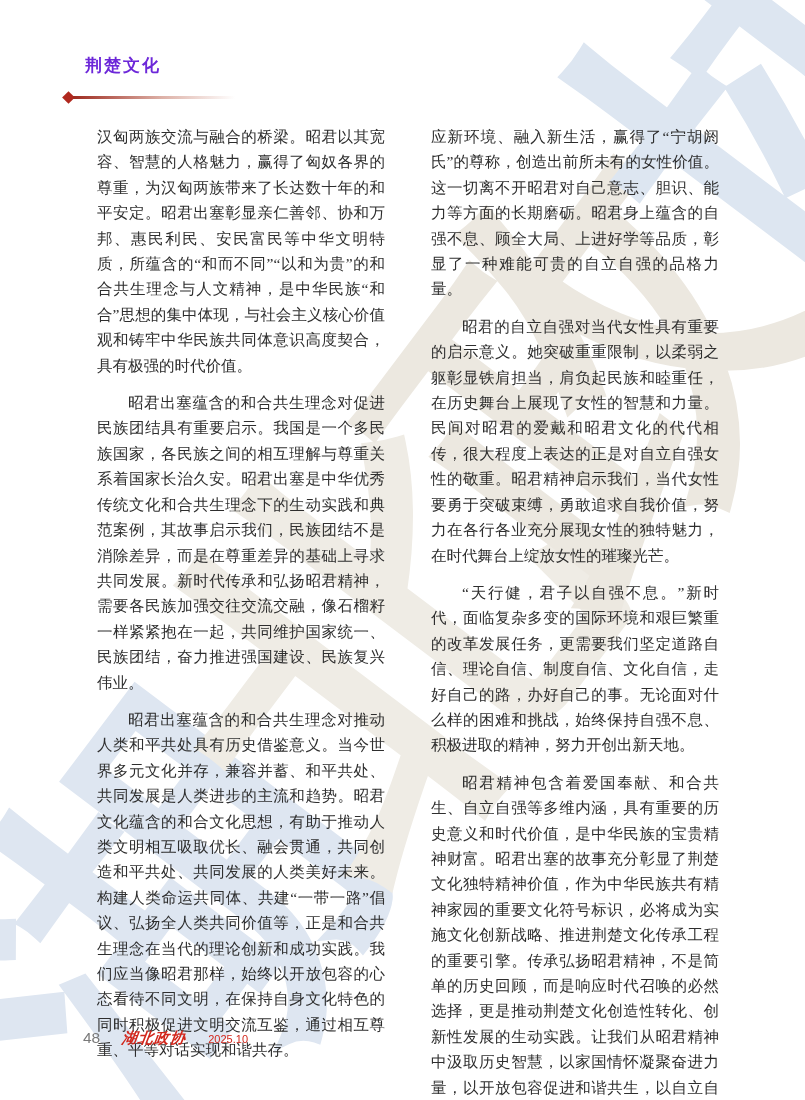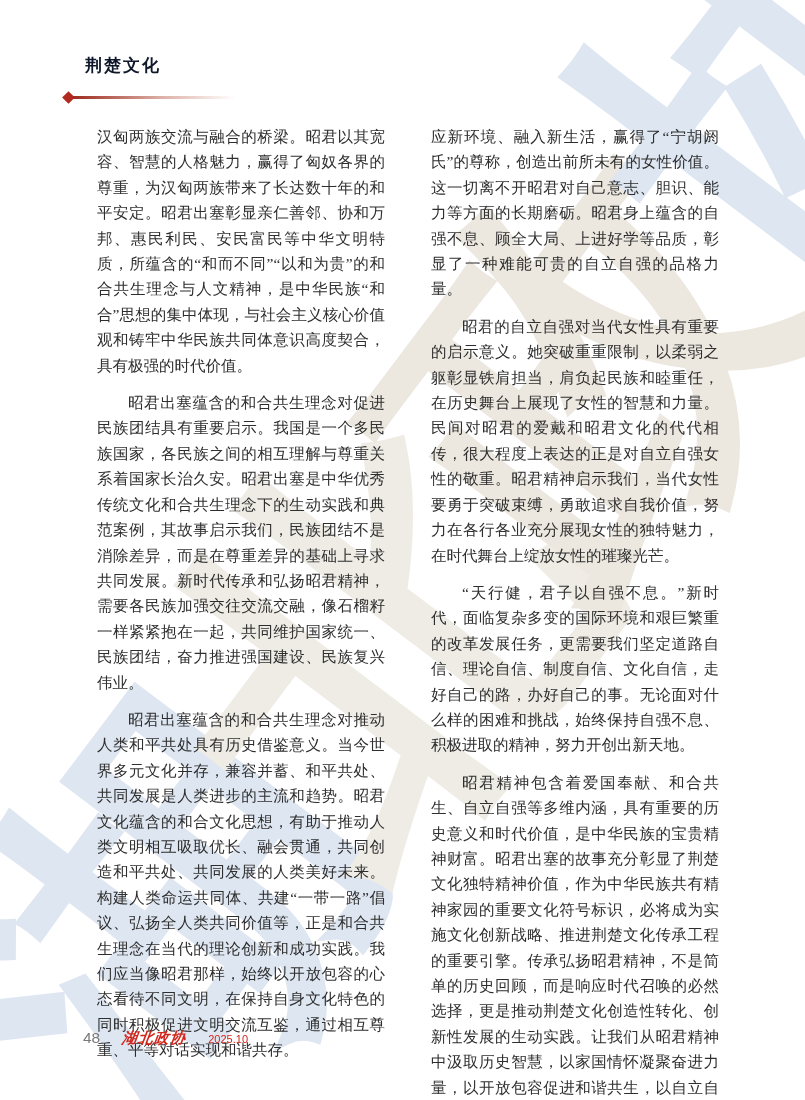--- a/index.html
+++ b/index.html
@@ -19,21 +19,21 @@
   }
   .wm-c0 { color:#dee6f1; }
   .wm-c1 { color:#efece5; }
   .wm-c2 { color:#ece8e0; }
   .wm-c3 { color:#dde6f1; }
   
   .header { position:absolute; left:0; top:0; z-index:2; }
   .section-label {
     position:absolute; left:85px; top:54px;
     font-family:"Liberation Sans", sans-serif; font-weight:bold;
-    font-size:17px; color:#0f172a; letter-spacing:2px; white-space:nowrap;
+    font-size:17px; color:#6d28d9; letter-spacing:2px; white-space:nowrap;
   }
   .header-diamond {
     position:absolute; left:64px; top:93px; width:9px; height:9px;
     background:#b0281e; transform:rotate(45deg);
   }
   .header-rule {
     position:absolute; left:73px; top:96px; width:162px; height:2.6px;
     background:linear-gradient(to right,#9e2b20,rgba(193,113,95,.55) 55%,rgba(235,210,200,0) 100%);
   }
   

